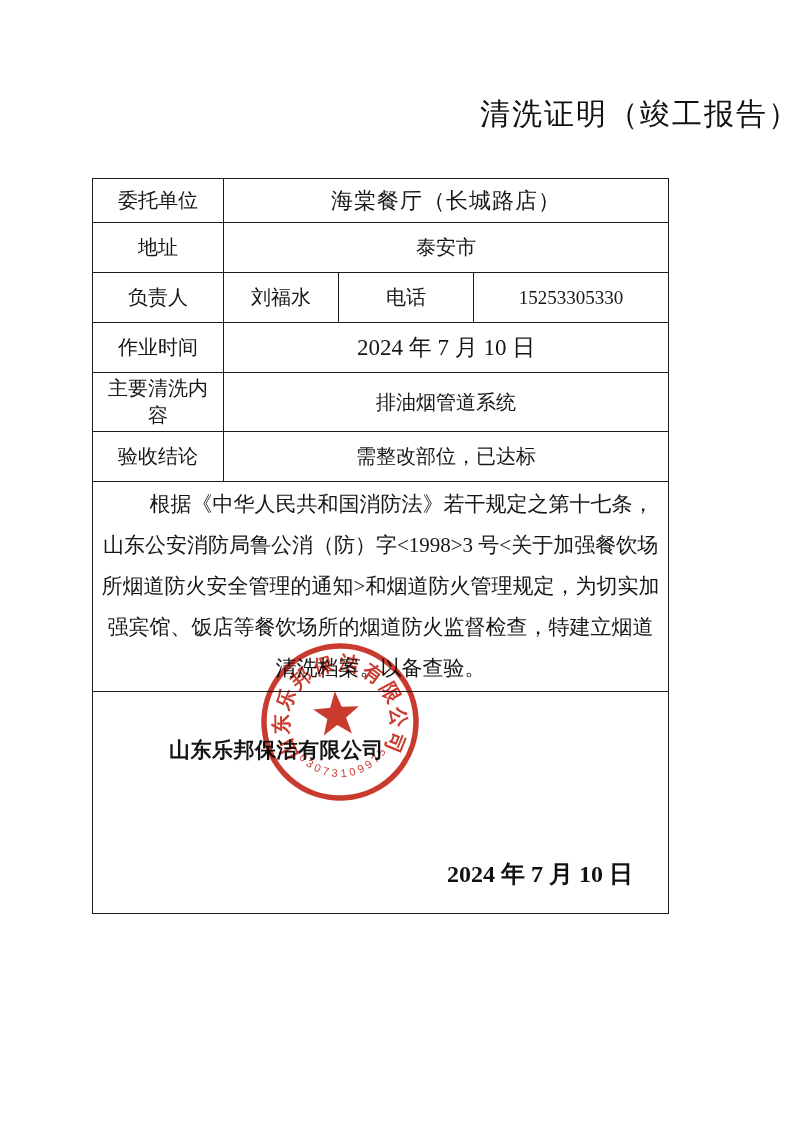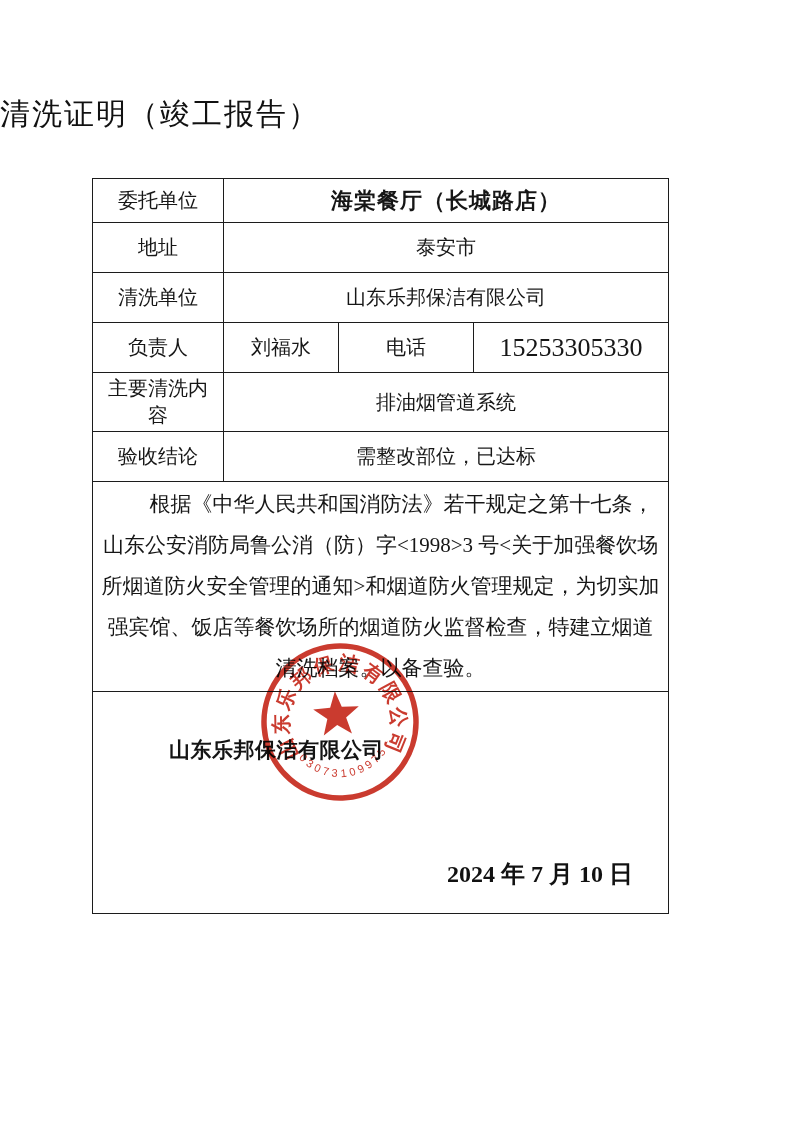--- a/index.html
+++ b/index.html
@@ -11,21 +11,21 @@
     background: #ffffff;
     font-family: "Liberation Serif", "DejaVu Serif", serif;
     color: #161616;
     overflow: hidden;
   }
   .doc-title {
     position: absolute;
     top: 94px;
     left: 0;
     width: 100%;
-    text-align: left;
+    text-align: right;
     font-size: 30px;
     letter-spacing: 2px;
     font-weight: 500;
     color: #111;
   }
   table.cert-table {
     position: absolute;
     left: 92px;
     top: 178px;
     width: 576px;
@@ -38,26 +38,26 @@
     border: 1.5px solid #1c1c1c;
     text-align: center;
     vertical-align: middle;
     padding: 2px 7px;
     overflow: hidden;
   }
   tr.data-row { height: 50px; }
   tr.first-row { height: 44px; }
   td.entrust-value {
     font-family: "Liberation Sans", "DejaVu Sans", sans-serif;
-    font-weight: bold;
+    font-weight: normal;
     font-size: 22px;
     letter-spacing: 1px;
   }
   td.worktime-value { font-size: 23px; }
-  td.phone-value { font-size: 26px; }
+  td.phone-value { font-size: 19px; }
   td.notice-cell {
     height: 170px;
     text-align: justify;
     text-justify: inter-character;
     vertical-align: top;
     padding: 6px 12px 0 12px;
     font-size: 21px;
     line-height: 41px;
   }
   .notice-text { text-indent: 2em; }
@@ -128,28 +128,28 @@
     <tbody>
         <tr class="first-row">
       <td>委托单位</td>
       <td class="entrust-value" colspan="3">海棠餐厅（长城路店）</td>
     </tr>
     <tr class="data-row">
       <td>地址</td>
       <td colspan="3">泰安市</td>
     </tr>
     <tr class="data-row">
-      <td>清洗单位</td>
-      <td colspan="3">山东乐邦保洁有限公司</td>
-    </tr>
-    <tr class="data-row">
       <td>负责人</td>
       <td>刘福水</td>
       <td>电话</td>
       <td class="phone-value">15253305330</td>
+    </tr>
+    <tr class="data-row">
+      <td>作业时间</td>
+      <td class="worktime-value" colspan="3">2024 年 7 月 10 日</td>
     </tr>
     <tr class="data-row">
       <td>主要清洗内容</td>
       <td colspan="3">排油烟管道系统</td>
     </tr>
     <tr class="data-row">
       <td>验收结论</td>
       <td colspan="3">需整改部位，已达标</td>
     </tr>
     <tr>

